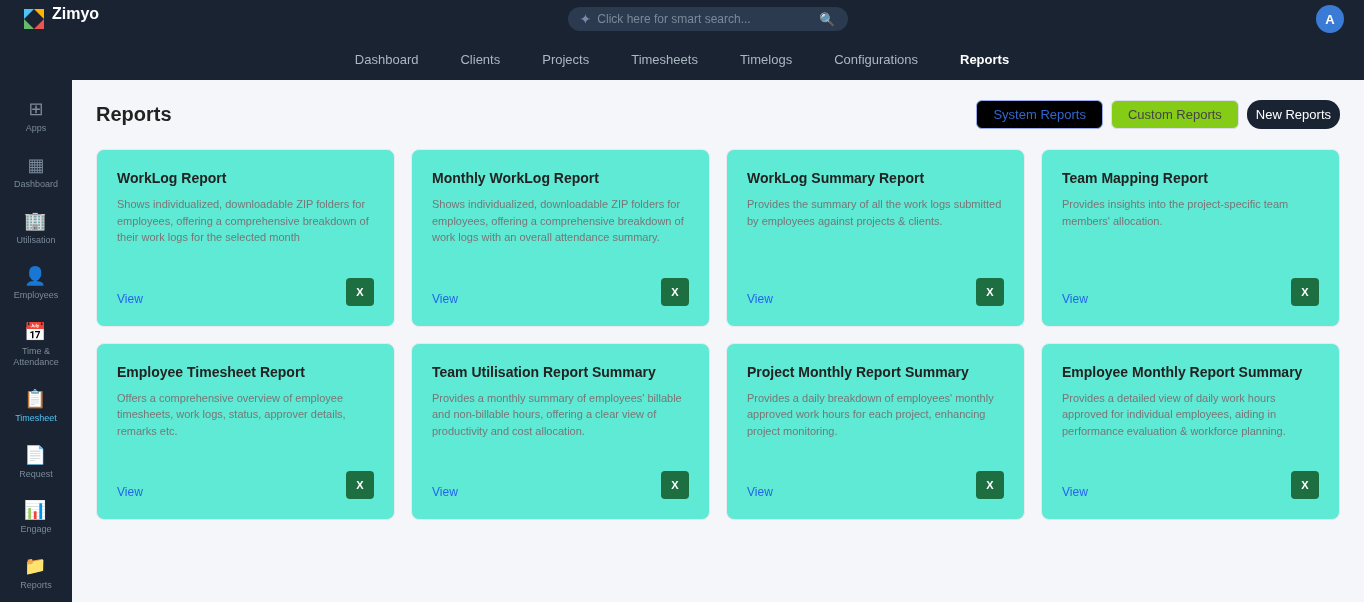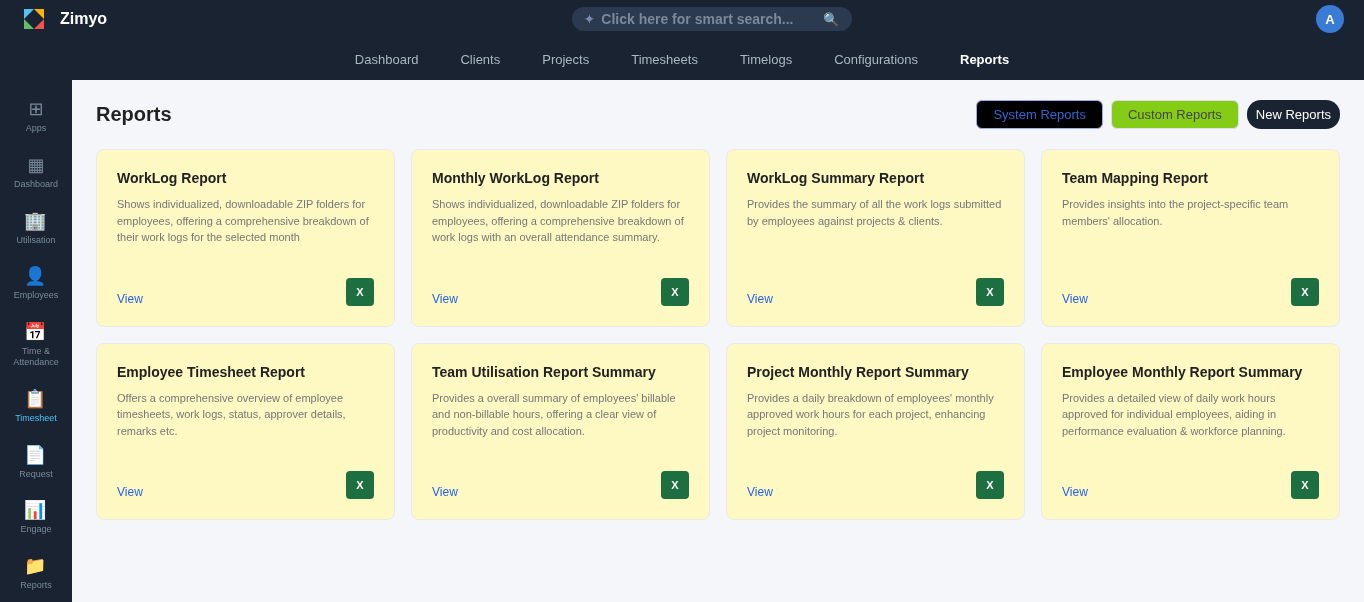--- a/index.html
+++ b/index.html
@@ -10,22 +10,21 @@
       background: #1a2332;
       display: flex;
       align-items: center;
       padding: 0 20px;
       height: 38px;
       justify-content: space-between;
       flex-shrink: 0;
     }
     .logo-area {
       display: flex;
-      align-items: center;
-      gap: 12px;
+      gap: 4px;
     }
     .logo-icon {
       width: 28px;
       height: 28px;
     }
     .logo-text {
       color: white;
       font-size: 16px;
       font-weight: 600;
     }
@@ -36,23 +35,22 @@
       border-radius: 20px;
       padding: 4px 12px;
       gap: 6px;
       width: 280px;
     }
     .search-bar input {
       background: transparent;
       border: none;
       outline: none;
       color: #aab;
-      font-size: 14px;
+      font-size: 12px;
       width: 220px;
-      font-weight: bold;
     }
     .search-bar input::placeholder { color: #7a8a9a; }
     .search-icon-btn {
       color: #7a8a9a;
       font-size: 13px;
       cursor: pointer;
     }
     .spark-icon {
       color: #7a8aaa;
       font-size: 14px;
@@ -173,21 +171,21 @@
       font-weight: 500;
     }
 
     
     .reports-grid {
       display: grid;
       grid-template-columns: repeat(4, 1fr);
       gap: 16px;
     }
     .report-card {
-      background: #fef9c3;
+      background: #5eead4;
       border-radius: 8px;
       border: 1px solid #e8eaf0;
       padding: 20px;
       display: flex;
       flex-direction: column;
       gap: 10px;
       position: relative;
       min-height: 160px;
     }
     .report-card-title {
@@ -351,21 +349,21 @@
         <div class="report-card-title">Employee Timesheet Report</div>
         <div class="report-card-desc">Offers a comprehensive overview of employee timesheets, work logs, status, approver details, remarks etc.</div>
         <div class="report-card-footer">
           <a class="view-link">View</a>
           <div class="excel-icon">X</div>
         </div>
       </div>
 
       <div class="report-card">
         <div class="report-card-title">Team Utilisation Report Summary</div>
-        <div class="report-card-desc">Provides a overall summary of employees' billable and non-billable hours, offering a clear view of productivity and cost allocation.</div>
+        <div class="report-card-desc">Provides a monthly summary of employees' billable and non-billable hours, offering a clear view of productivity and cost allocation.</div>
         <div class="report-card-footer">
           <a class="view-link">View</a>
           <div class="excel-icon">X</div>
         </div>
       </div>
 
       <div class="report-card">
         <div class="report-card-title">Project Monthly Report Summary</div>
         <div class="report-card-desc">Provides a daily breakdown of employees' monthly approved work hours for each project, enhancing project monitoring.</div>
         <div class="report-card-footer">

